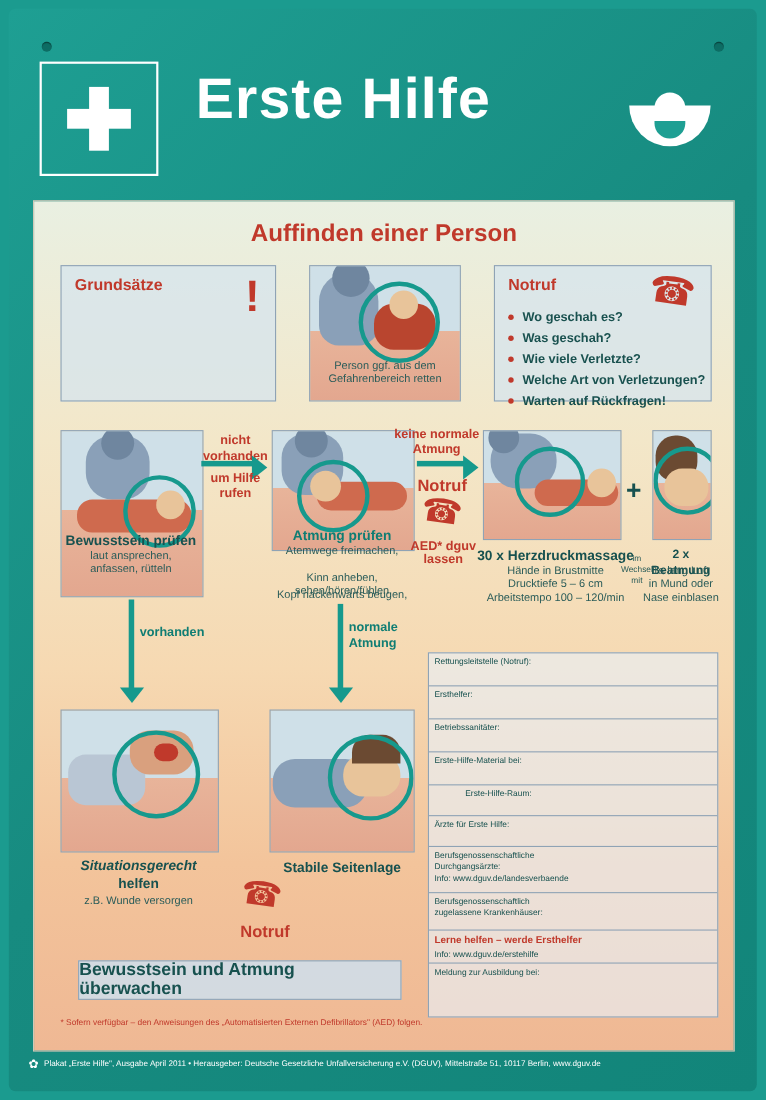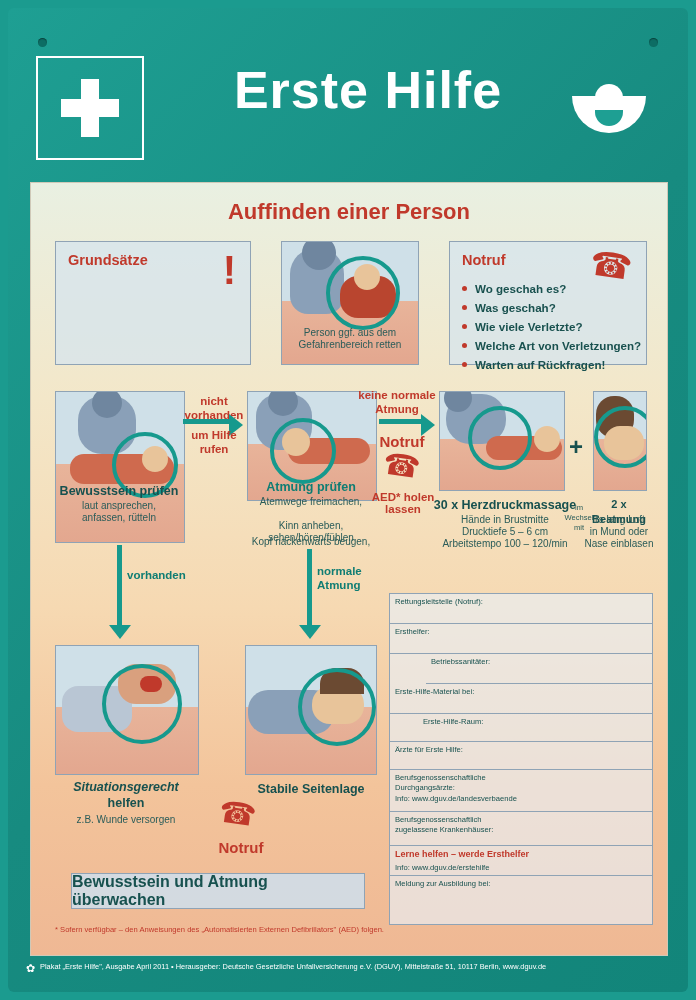--- a/index.html
+++ b/index.html
@@ -22,21 +22,21 @@
   
   .header{position:absolute;left:28px;top:50px;width:624px;height:112px;}
   .cross-box{position:absolute;left:8px;top:6px;width:104px;height:100px;
     border:2px solid #ffffff;}
   .cross{position:absolute;left:50%;top:50%;transform:translate(-50%,-50%);
     width:58px;height:58px;}
   .cross:before,.cross:after{content:"";position:absolute;background:#fff;}
   .cross:before{left:20px;top:0;width:18px;height:58px;}
   .cross:after{left:0;top:20px;width:58px;height:18px;}
   .title{position:absolute;left:150px;top:14px;width:380px;color:#fff;
-    font-size:52px;font-weight:bold;letter-spacing:1px;line-height:1;text-align:center;}
+    font-size:52px;font-weight:bold;letter-spacing:1px;line-height:1;}
   .logo{position:absolute;right:6px;top:24px;width:74px;height:62px;}
   .logo .dome{position:absolute;left:0;top:22px;width:74px;height:37px;
     background:#fff;border-radius:0 0 37px 37px;}
   .logo .dot{position:absolute;left:23px;top:10px;width:28px;height:28px;
     background:#fff;border-radius:50%;}
   .logo .notch{position:absolute;left:23px;top:36px;width:28px;height:16px;
     background:#1e9f93;border-radius:0 0 14px 14px;}
 
   
   .panel{position:absolute;left:30px;top:182px;width:636px;height:772px;
@@ -180,21 +180,21 @@
     <div class="caption" style="left:208px;top:336px;width:144px;">Kinn anheben,</div>
     <div class="caption" style="left:208px;top:348px;width:144px;">sehen/hören/fühlen</div>
 
     <div class="lbl-red" style="left:326px;top:206px;width:80px;white-space:pre-line;">keine normale
 Atmung</div>
     <div class="hline" style="left:348px;top:236px;width:44px;"></div>
     <div class="arrow-right" style="left:390px;top:231px;"></div>
 
     <div class="lbl-red" style="left:340px;top:250px;width:62px;font-size:15px;">Notruf</div>
     <div class="phone" style="left:352px;top:268px;font-size:30px;">☎</div>
-    <div class="lbl-red" style="left:332px;top:308px;width:80px;">AED* holen</div>
+    <div class="lbl-red" style="left:332px;top:308px;width:80px;">AED* dguv</div>
     <div class="lbl-red" style="left:332px;top:320px;width:80px;">lassen</div>
 
     <div class="fig" style="left:408px;top:208px;width:124px;height:98px;">
       <div class="blob" style="left:6px;top:2px;width:60px;height:50px;background:#8aa0b8;border-radius:24px;"></div>
       <div class="blob" style="left:4px;top:-8px;width:28px;height:28px;background:#6f869f;"></div>
       <div class="blob" style="left:46px;top:44px;width:76px;height:24px;background:#cf6a4e;border-radius:12px;"></div>
       <div class="blob" style="left:94px;top:34px;width:26px;height:26px;background:#e8c49a;"></div>
       <div class="ring" style="left:28px;top:14px;width:56px;height:56px;"></div>
     </div>
     <div class="plus-sign" style="left:538px;top:250px;">+</div>
@@ -244,21 +244,21 @@
     </div>
     <div class="caption cap-main" style="left:210px;top:598px;width:140px;color:#17514f;">Stabile Seitenlage</div>
     <div class="phone" style="left:188px;top:616px;font-size:30px;">☎</div>
     <div class="lbl-red" style="left:150px;top:656px;width:120px;font-size:15px;">Notruf</div>
 
     <div class="bottom-bar">Bewusstsein und Atmung überwachen</div>
 
     <div class="form">
       <div class="form-row" style="height:30px;">Rettungsleitstelle (Notruf):</div>
       <div class="form-row" style="height:30px;">Ersthelfer:</div>
-      <div class="form-row" style="height:30px;margin-left:36px;">Betriebssanitäter:</div>
+      <div class="form-row" style="height:30px;">Betriebssanitäter:</div>
       <div class="form-row" style="height:30px;">Erste-Hilfe-Material bei:</div>
       <div class="form-row" style="height:28px;padding-left:33px;">Erste-Hilfe-Raum:</div>
       <div class="form-row" style="height:28px;">Ärzte für Erste Hilfe:</div>
       <div class="form-row" style="height:42px;white-space:pre-line;line-height:1.35;">Berufsgenossenschaftliche
 Durchgangsärzte:
 Info: www.dguv.de/landesverbaende</div>
       <div class="form-row" style="height:34px;white-space:pre-line;line-height:1.35;">Berufsgenossenschaftlich
 zugelassene Krankenhäuser:</div>
       <div class="form-row" style="height:14px;border-bottom:none;font-size:9px;font-weight:bold;color:#c0392b;">Lerne helfen – werde Ersthelfer</div>
       <div class="form-row" style="height:16px;font-size:7.6px;">Info: www.dguv.de/erstehilfe</div>

